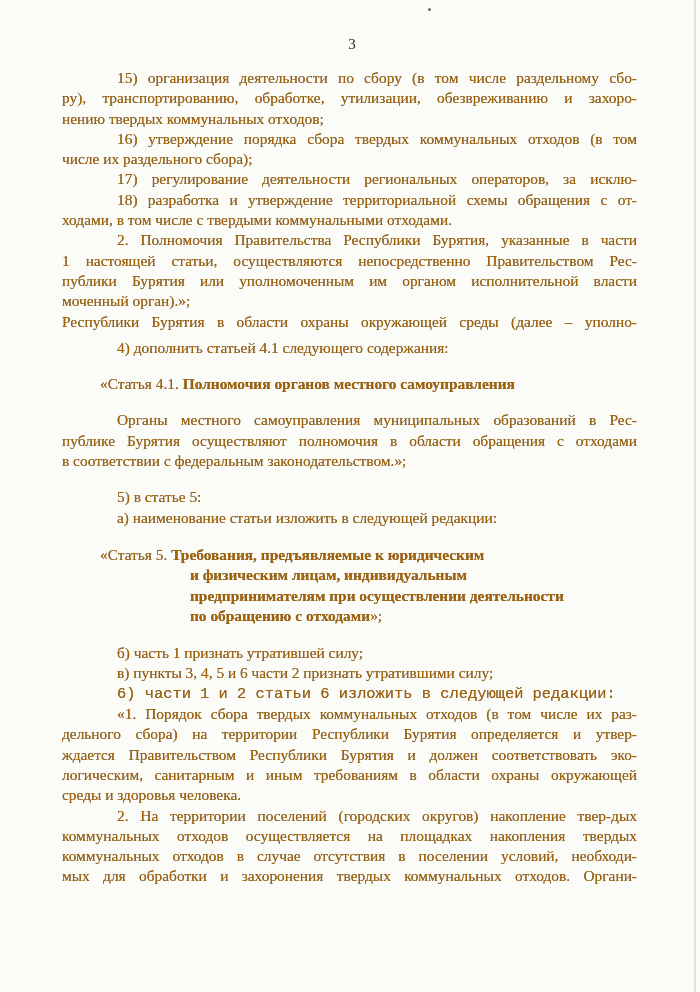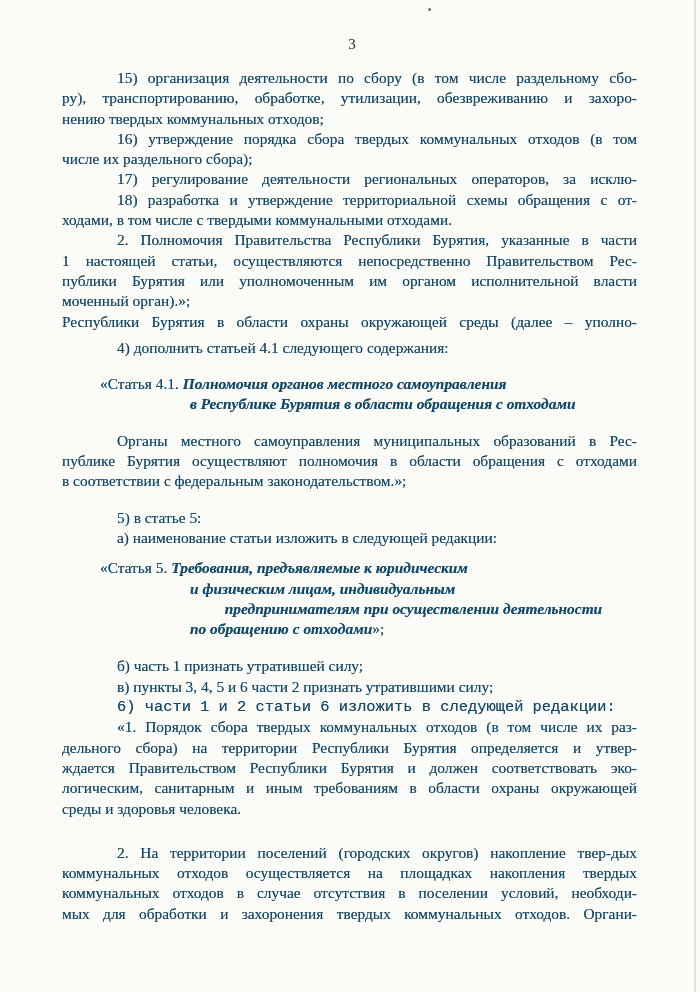--- a/index.html
+++ b/index.html
@@ -39,21 +39,20 @@
   }
   .line {
     text-align: left;
   }
   .line.j {
     text-align: justify;
     text-align-last: justify;
   }
   .line span.b {
     font-weight: 700;
-    font-style: italic;
   }
   .edge-line {
     position: absolute;
     top: 0;
     right: 4px;
     width: 2px;
     height: 992px;
     background: rgba(130,130,130,0.22);
   }
   .speck {
@@ -66,52 +65,51 @@
     border-radius: 50%;
   }
 </style>
 </head>
 <body style="background: rgb(251, 251, 248);">
 
 <div class="paper">
   <div class="speck"></div>
   <div class="edge-line"></div>
   <div class="page-number">3</div>
-  <div class="text-block" style="color: #0c4a6e;">
+  <div class="text-block" style="color: #a16207;">
       <div class="line j" style="padding-left: 55px;"><span>15) организация деятельности по сбору (в том числе раздельному сбо-</span></div>
       <div class="line j"><span>ру), транспортированию, обработке, утилизации, обезвреживанию и захоро-</span></div>
       <div class="line"><span>нению твердых коммунальных отходов;</span></div>
       <div class="line j" style="padding-left: 55px;"><span>16) утверждение порядка сбора твердых коммунальных отходов (в том</span></div>
       <div class="line"><span>числе их раздельного сбора);</span></div>
       <div class="line j" style="padding-left: 55px;"><span>17) регулирование деятельности региональных операторов, за исклю-</span></div>
       <div class="line j" style="padding-left: 55px;"><span>18) разработка и утверждение территориальной схемы обращения с от-</span></div>
       <div class="line"><span>ходами, в том числе с твердыми коммунальными отходами.</span></div>
       <div class="line j" style="padding-left: 55px;"><span>2. Полномочия Правительства Республики Бурятия, указанные в части</span></div>
       <div class="line j"><span>1 настоящей статьи, осуществляются непосредственно Правительством Рес-</span></div>
       <div class="line j"><span>публики Бурятия или уполномоченным им органом исполнительной власти</span></div>
       <div class="line"><span>моченный орган).»;</span></div>
       <div class="line j"><span>Республики Бурятия в области охраны окружающей среды (далее – уполно-</span></div>
       <div class="line" style="margin-top: 6px; padding-left: 55px;"><span>4) дополнить статьей 4.1 следующего содержания:</span></div>
       <div class="line" style="margin-top: 16px; padding-left: 38px;"><span>«Статья 4.1. </span><span class="b">Полномочия органов местного самоуправления</span></div>
-      <div class="line" style="padding-left: 128px;"><span class="b">в Республике Бурятия в области обращения с отходами</span></div>
       <div class="line j" style="margin-top: 16px; padding-left: 55px; font-family: Liberation Serif, serif;"><span>Органы местного самоуправления муниципальных образований в Рес-</span></div>
       <div class="line j"><span>публике Бурятия осуществляют полномочия в области обращения с отходами</span></div>
       <div class="line"><span>в соответствии с федеральным законодательством.»;</span></div>
       <div class="line" style="margin-top: 16px; padding-left: 55px;"><span>5) в статье 5:</span></div>
       <div class="line" style="padding-left: 55px;"><span>а) наименование статьи изложить в следующей редакции:</span></div>
-      <div class="line" style="margin-top: 10px; padding-left: 38px;"><span>«Статья 5. </span><span class="b">Требования, предъявляемые к юридическим</span></div>
+      <div class="line" style="margin-top: 17px; padding-left: 38px;"><span>«Статья 5. </span><span class="b">Требования, предъявляемые к юридическим</span></div>
       <div class="line" style="padding-left: 128px;"><span class="b">и физическим лицам, индивидуальным</span></div>
-      <div class="line" style="padding-left: 128px; text-align: center;"><span class="b">предпринимателям при осуществлении деятельности</span></div>
+      <div class="line" style="padding-left: 128px;"><span class="b">предпринимателям при осуществлении деятельности</span></div>
       <div class="line" style="padding-left: 128px;"><span class="b">по обращению с отходами</span><span>»;</span></div>
       <div class="line" style="margin-top: 17px; padding-left: 55px;"><span>б) часть 1 признать утратившей силу;</span></div>
       <div class="line" style="padding-left: 55px;"><span>в) пункты 3, 4, 5 и 6 части 2 признать утратившими силу;</span></div>
       <div class="line" style="padding-left: 55px; font-family: Liberation Mono, monospace;"><span>6) части 1 и 2 статьи 6 изложить в следующей редакции:</span></div>
       <div class="line j" style="padding-left: 55px;"><span>«1. Порядок сбора твердых коммунальных отходов (в том числе их раз-</span></div>
       <div class="line j"><span>дельного сбора) на территории Республики Бурятия определяется и утвер-</span></div>
       <div class="line j"><span>ждается Правительством Республики Бурятия и должен соответствовать эко-</span></div>
       <div class="line j"><span>логическим, санитарным и иным требованиям в области охраны окружающей</span></div>
       <div class="line"><span>среды и здоровья человека.</span></div>
-      <div class="line j" style="padding-left: 55px; margin-top: 24px;"><span>2. На территории поселений (городских округов) накопление твер-дых</span></div>
+      <div class="line j" style="padding-left: 55px;"><span>2. На территории поселений (городских округов) накопление твер-дых</span></div>
       <div class="line j"><span>коммунальных отходов осуществляется на площадках накопления твердых</span></div>
       <div class="line j"><span>коммунальных отходов в случае отсутствия в поселении условий, необходи-</span></div>
       <div class="line j"><span>мых для обработки и захоронения твердых коммунальных отходов. Органи-</span></div>
     </div>
 </div>
 
 </body></html>

